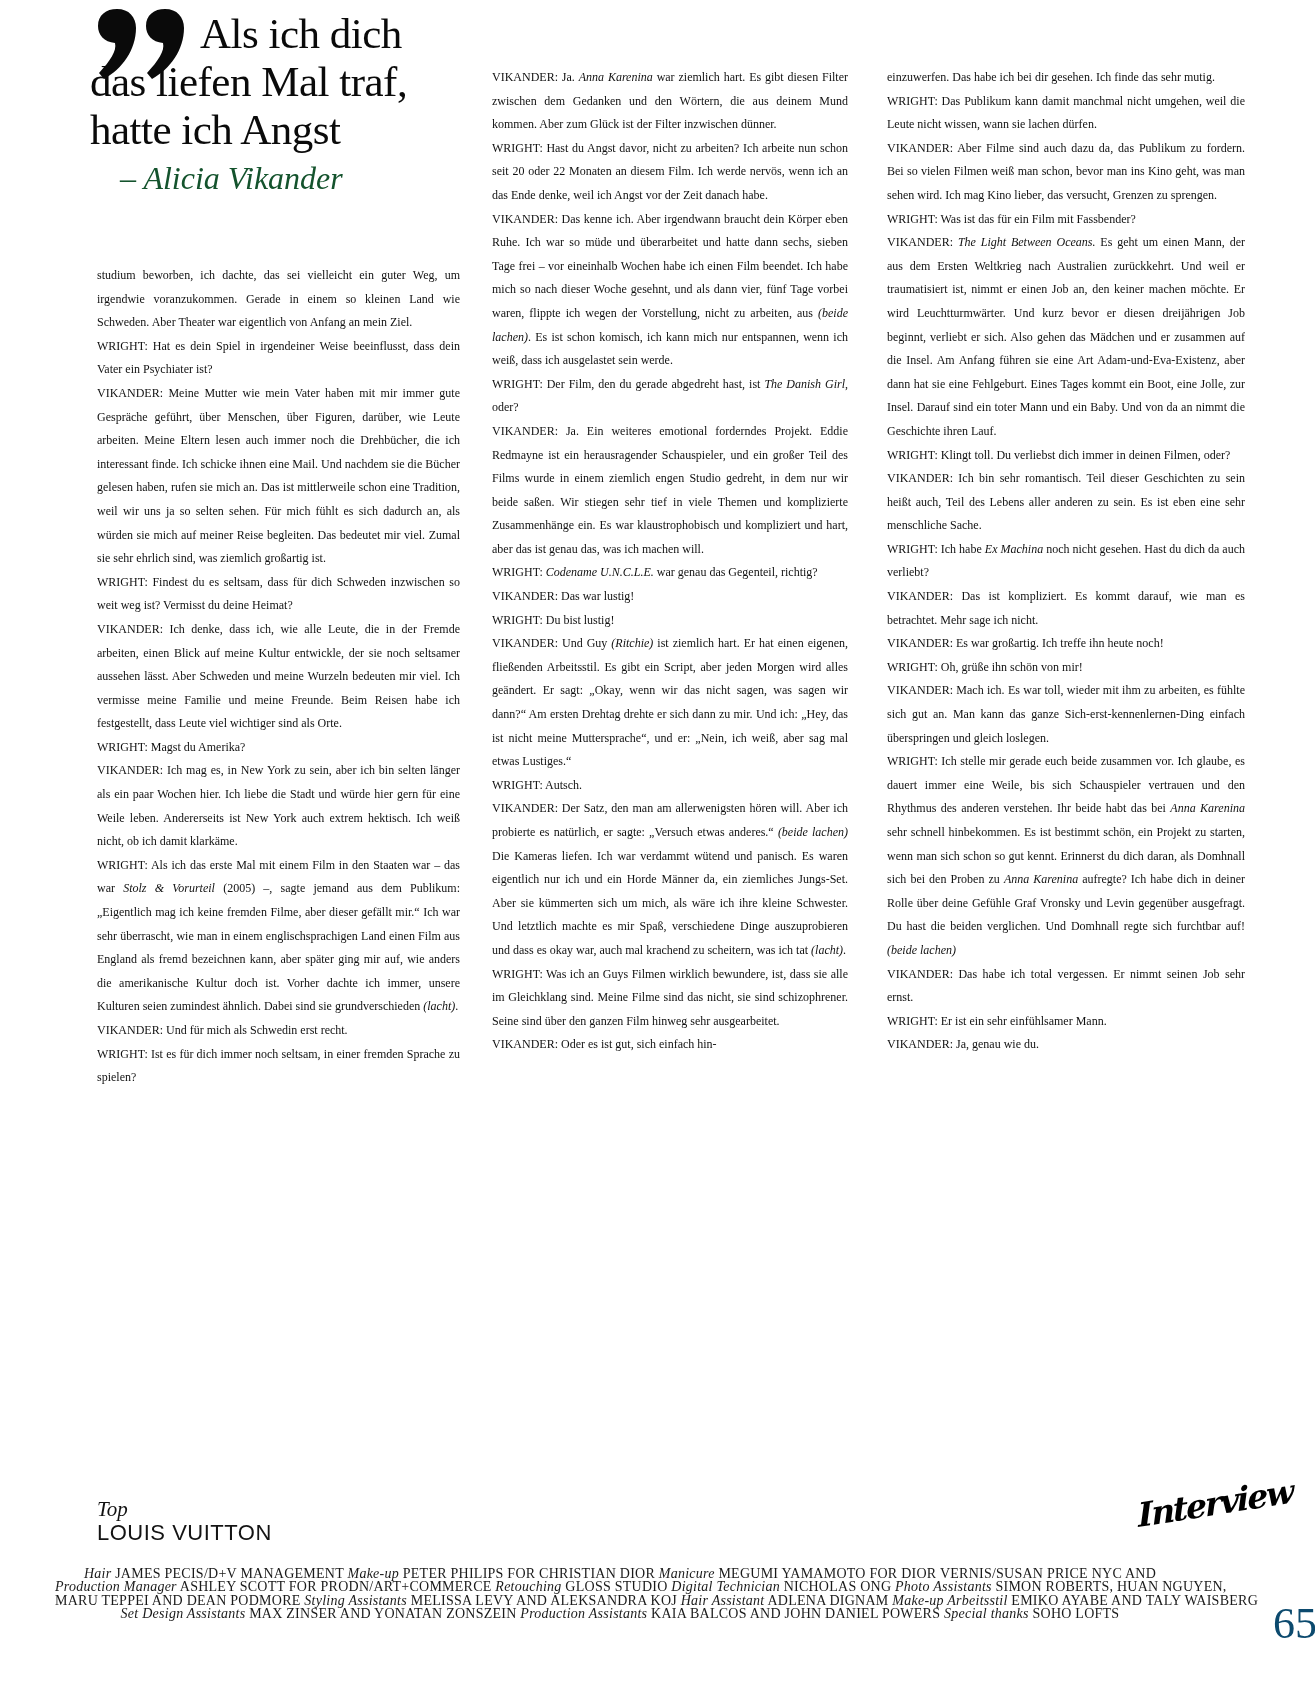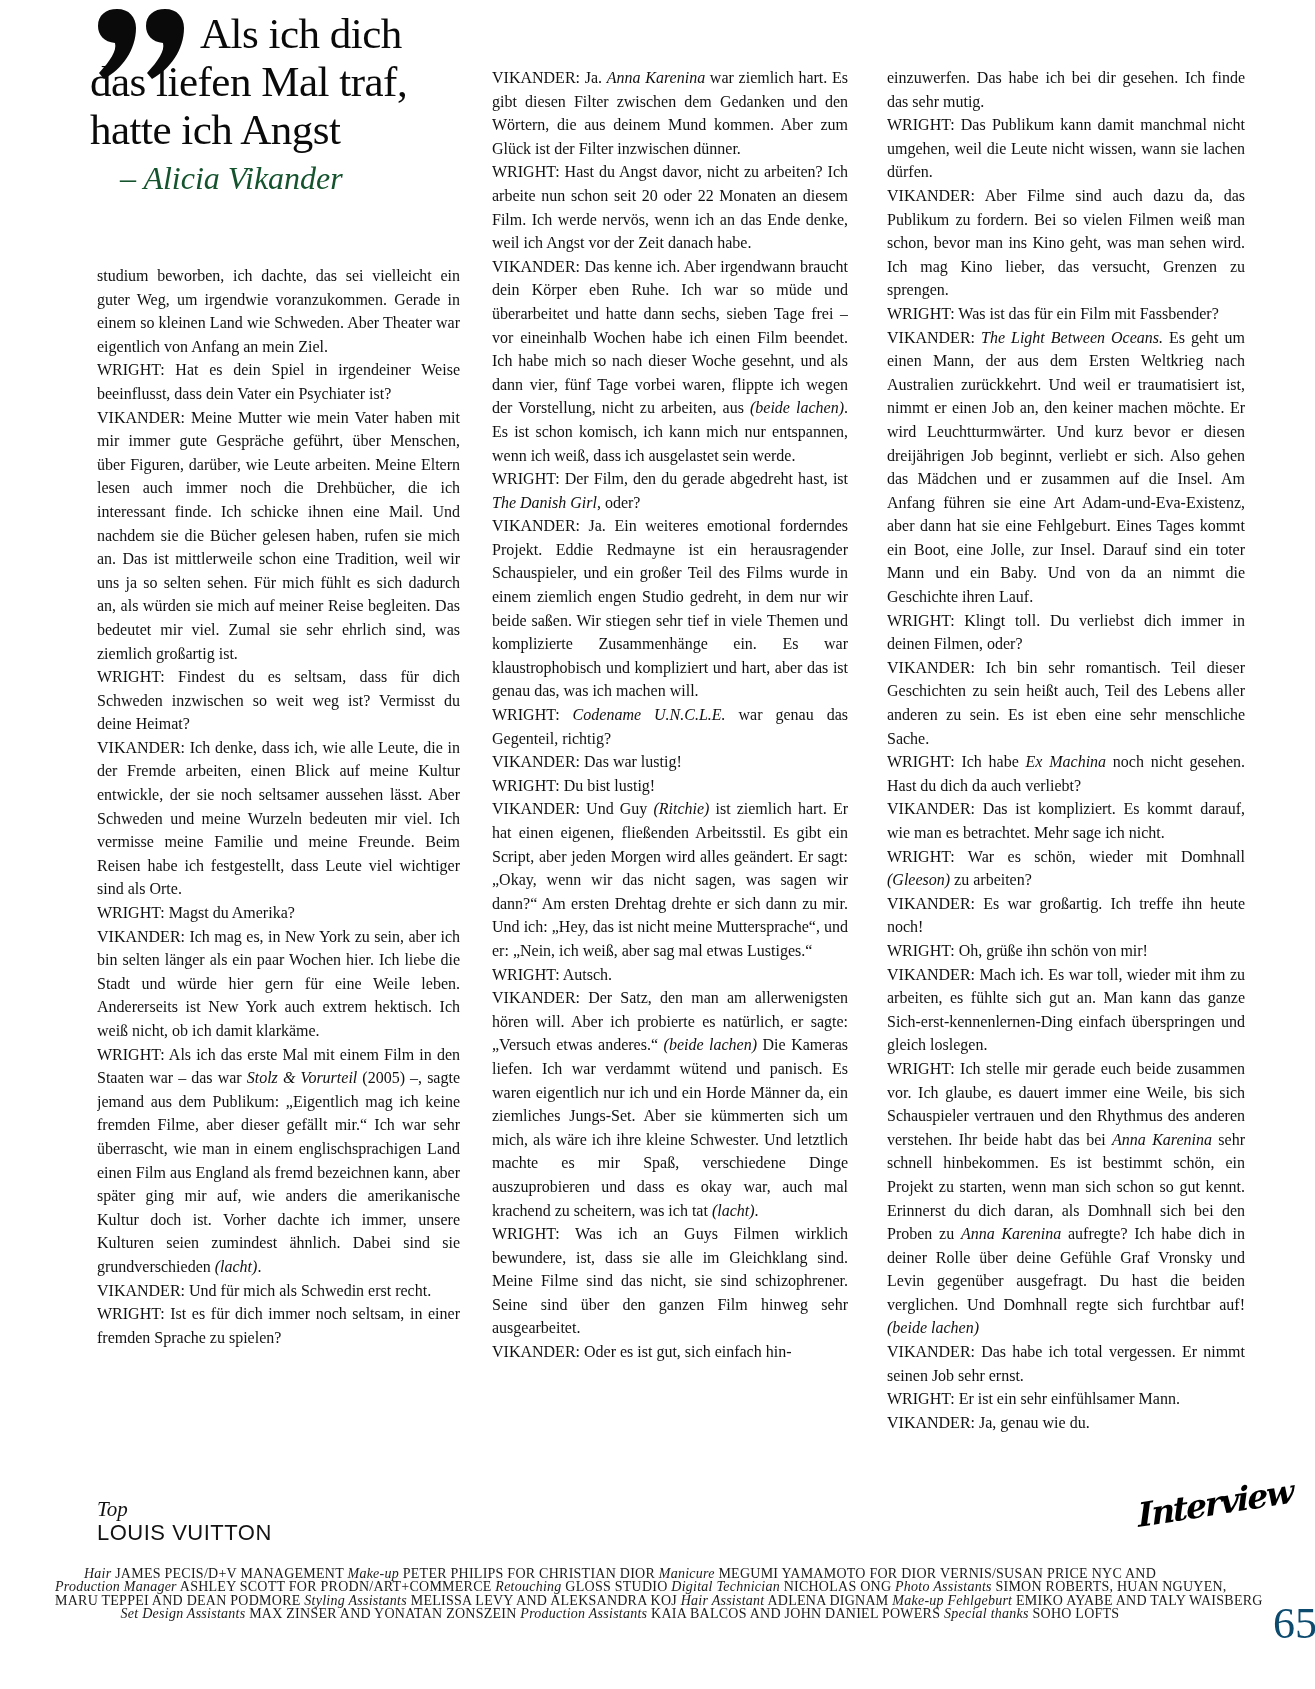--- a/index.html
+++ b/index.html
@@ -9,21 +9,21 @@
     font-family:"Liberation Serif",serif;
   }
   
   .quote-block{position:absolute;left:90px;top:10px;width:380px;}
   .quote-mark-svg{position:absolute;left:6px;top:-2px;}
   .headline{font-size:43px;line-height:48px;letter-spacing:-0.5px;color:#0a0a0a;}
   .headline .hl-line{display:block;}
   .headline .hl-first{padding-left:110px;}
   .attribution{font-style:italic;font-size:32px;margin-top:6px;padding-left:30px;color:#14532d;}
   
-  .col{position:absolute;font-size:16px;line-height:23.6px;text-align:justify;overflow:hidden;}
+  .col{position:absolute;font-size:12px;line-height:23.6px;text-align:justify;overflow:hidden;}
   .col-1{left:97px;top:264px;width:363px;height:1222px;}
   .col-2{left:492px;top:66px;width:356px;height:1420px;}
   .col-3{left:887px;top:66px;width:358px;height:1482px;}
   .para{margin:0;hyphens:auto;-webkit-hyphens:auto;}
   .italic{font-style:italic;}
   
   .credit-box{position:absolute;left:97px;top:1498px;}
   .credit-item{font-style:italic;font-size:21px;line-height:22px;}
   .credit-brand{font-family:"Liberation Sans",sans-serif;font-size:22px;line-height:26px;letter-spacing:0.5px;color:#141414;}
   
@@ -87,38 +87,37 @@
   <div class="col col-3">
       <p class="para"><span class="seg">einzuwerfen. Das habe ich bei dir gesehen. Ich finde das sehr mutig.</span></p>
       <p class="para"><span class="seg">WRIGHT: Das Publikum kann damit manchmal nicht umgehen, weil die Leute nicht wissen, wann sie lachen dürfen.</span></p>
       <p class="para"><span class="seg">VIKANDER: Aber Filme sind auch dazu da, das Publikum zu fordern. Bei so vielen Filmen weiß man schon, bevor man ins Kino geht, was man sehen wird. Ich mag Kino lieber, das versucht, Grenzen zu sprengen.</span></p>
       <p class="para"><span class="seg">WRIGHT: Was ist das für ein Film mit Fassbender?</span></p>
       <p class="para"><span class="seg">VIKANDER: </span><span class="seg italic">The Light Between Oceans.</span><span class="seg"> Es geht um einen Mann, der aus dem Ersten Weltkrieg nach Australien zurückkehrt. Und weil er traumatisiert ist, nimmt er einen Job an, den keiner machen möchte. Er wird Leuchtturmwärter. Und kurz bevor er diesen dreijährigen Job beginnt, verliebt er sich. Also gehen das Mädchen und er zusammen auf die Insel. Am Anfang führen sie eine Art Adam-und-Eva-Existenz, aber dann hat sie eine Fehlgeburt. Eines Tages kommt ein Boot, eine Jolle, zur Insel. Darauf sind ein toter Mann und ein Baby. Und von da an nimmt die Geschichte ihren Lauf.</span></p>
       <p class="para"><span class="seg">WRIGHT: Klingt toll. Du verliebst dich immer in deinen Filmen, oder?</span></p>
       <p class="para"><span class="seg">VIKANDER: Ich bin sehr romantisch. Teil dieser Geschichten zu sein heißt auch, Teil des Lebens aller anderen zu sein. Es ist eben eine sehr menschliche Sache.</span></p>
       <p class="para"><span class="seg">WRIGHT: Ich habe </span><span class="seg italic">Ex Machina</span><span class="seg"> noch nicht gesehen. Hast du dich da auch verliebt?</span></p>
       <p class="para"><span class="seg">VIKANDER: Das ist kompliziert. Es kommt darauf, wie man es betrachtet. Mehr sage ich nicht.</span></p>
-      <p class="para"><span class="seg">WRIGHT: War es schön, wieder mit Domhnall </span><span class="seg italic">(Gleeson)</span><span class="seg"> zu arbeiten?</span></p>
       <p class="para"><span class="seg">VIKANDER: Es war großartig. Ich treffe ihn heute noch!</span></p>
       <p class="para"><span class="seg">WRIGHT: Oh, grüße ihn schön von mir!</span></p>
       <p class="para"><span class="seg">VIKANDER: Mach ich. Es war toll, wieder mit ihm zu arbeiten, es fühlte sich gut an. Man kann das ganze Sich-erst-kennenlernen-Ding einfach überspringen und gleich loslegen.</span></p>
       <p class="para"><span class="seg">WRIGHT: Ich stelle mir gerade euch beide zusammen vor. Ich glaube, es dauert immer eine Weile, bis sich Schauspieler vertrauen und den Rhythmus des anderen verstehen. Ihr beide habt das bei </span><span class="seg italic">Anna Karenina</span><span class="seg"> sehr schnell hinbekommen. Es ist bestimmt schön, ein Projekt zu starten, wenn man sich schon so gut kennt. Erinnerst du dich daran, als Domhnall sich bei den Proben zu </span><span class="seg italic">Anna Karenina</span><span class="seg"> aufregte? Ich habe dich in deiner Rolle über deine Gefühle Graf Vronsky und Levin gegenüber ausgefragt. Du hast die beiden verglichen. Und Domhnall regte sich furchtbar auf! </span><span class="seg italic">(beide lachen)</span></p>
       <p class="para"><span class="seg">VIKANDER: Das habe ich total vergessen. Er nimmt seinen Job sehr ernst.</span></p>
       <p class="para"><span class="seg">WRIGHT: Er ist ein sehr einfühlsamer Mann.</span></p>
       <p class="para"><span class="seg">VIKANDER: Ja, genau wie du.</span></p>
     </div>
 
   <div class="credit-box">
     <div class="credit-item">Top</div>
     <div class="credit-brand">LOUIS VUITTON</div>
   </div>
 
   <div class="credits">
       <span class="credit-line"><span class="cseg italic">Hair</span><span class="cseg"> JAMES PECIS/D+V MANAGEMENT </span><span class="cseg italic">Make-up</span><span class="cseg"> PETER PHILIPS FOR CHRISTIAN DIOR </span><span class="cseg italic">Manicure</span><span class="cseg"> MEGUMI YAMAMOTO FOR DIOR VERNIS/SUSAN PRICE NYC AND</span></span>
       <span class="credit-line"><span class="cseg italic">Production Manager</span><span class="cseg"> ASHLEY SCOTT FOR PRODN/ART+COMMERCE </span><span class="cseg italic">Retouching</span><span class="cseg"> GLOSS STUDIO </span><span class="cseg italic">Digital Technician</span><span class="cseg"> NICHOLAS ONG </span><span class="cseg italic">Photo Assistants</span><span class="cseg"> SIMON ROBERTS, HUAN NGUYEN,</span></span>
-      <span class="credit-line"><span class="cseg">MARU TEPPEI AND DEAN PODMORE </span><span class="cseg italic">Styling Assistants</span><span class="cseg"> MELISSA LEVY AND ALEKSANDRA KOJ </span><span class="cseg italic">Hair Assistant</span><span class="cseg"> ADLENA DIGNAM </span><span class="cseg italic">Make-up Fehlgeburt</span><span class="cseg"> EMIKO AYABE AND TALY WAISBERG</span></span>
+      <span class="credit-line"><span class="cseg">MARU TEPPEI AND DEAN PODMORE </span><span class="cseg italic">Styling Assistants</span><span class="cseg"> MELISSA LEVY AND ALEKSANDRA KOJ </span><span class="cseg italic">Hair Assistant</span><span class="cseg"> ADLENA DIGNAM </span><span class="cseg italic">Make-up Arbeitsstil</span><span class="cseg"> EMIKO AYABE AND TALY WAISBERG</span></span>
       <span class="credit-line"><span class="cseg italic">Set Design Assistants</span><span class="cseg"> MAX ZINSER AND YONATAN ZONSZEIN </span><span class="cseg italic">Production Assistants</span><span class="cseg"> KAIA BALCOS AND JOHN DANIEL POWERS </span><span class="cseg italic">Special thanks</span><span class="cseg"> SOHO LOFTS</span></span>
     </div>
 
   <div class="magazine-logo">Interview</div>
   <div class="page-number">65</div>
 
 </div>
 
 </body></html>

